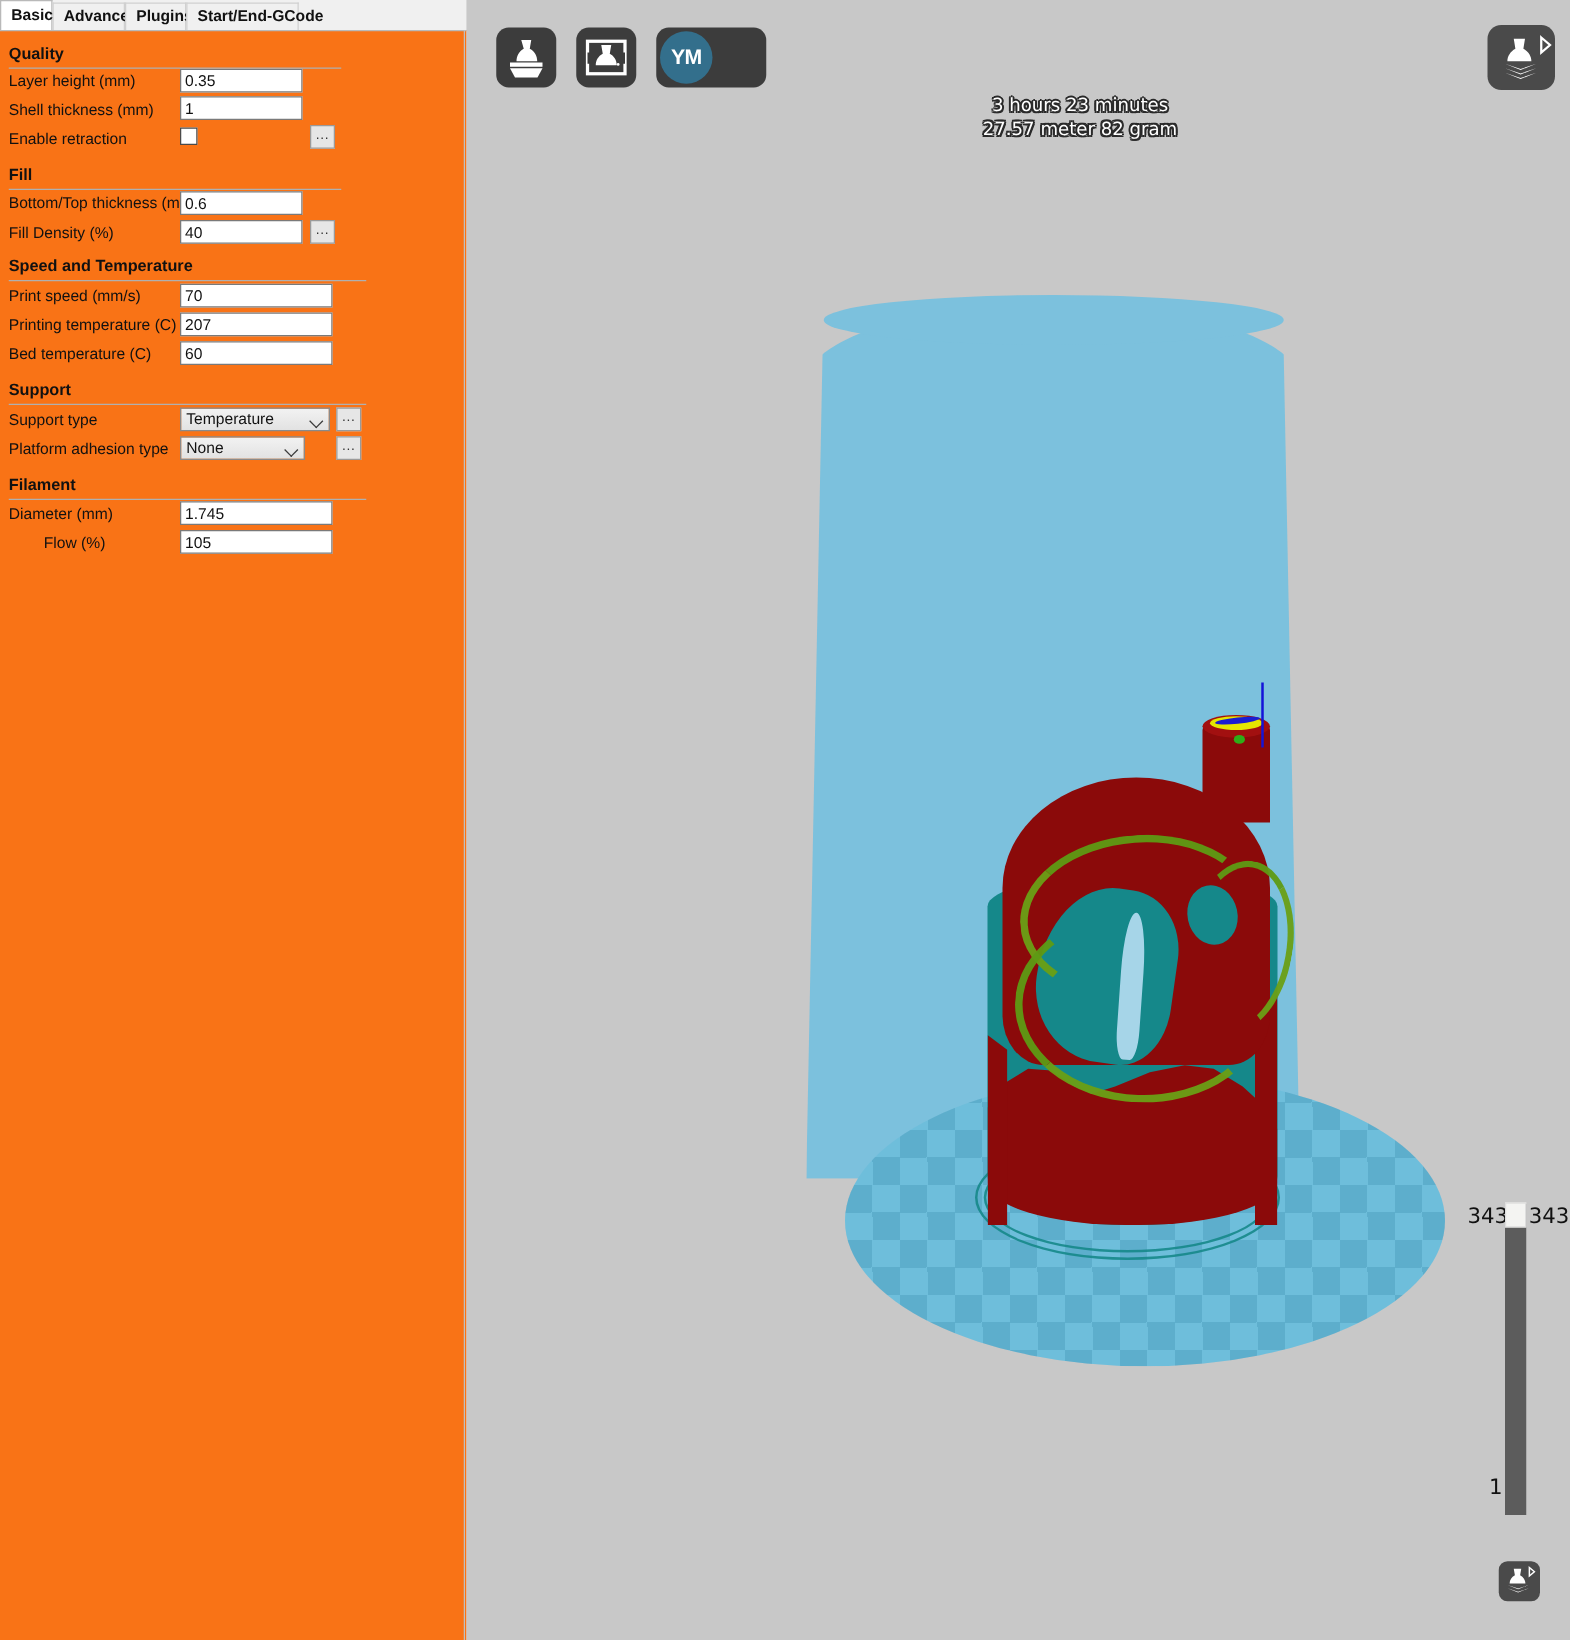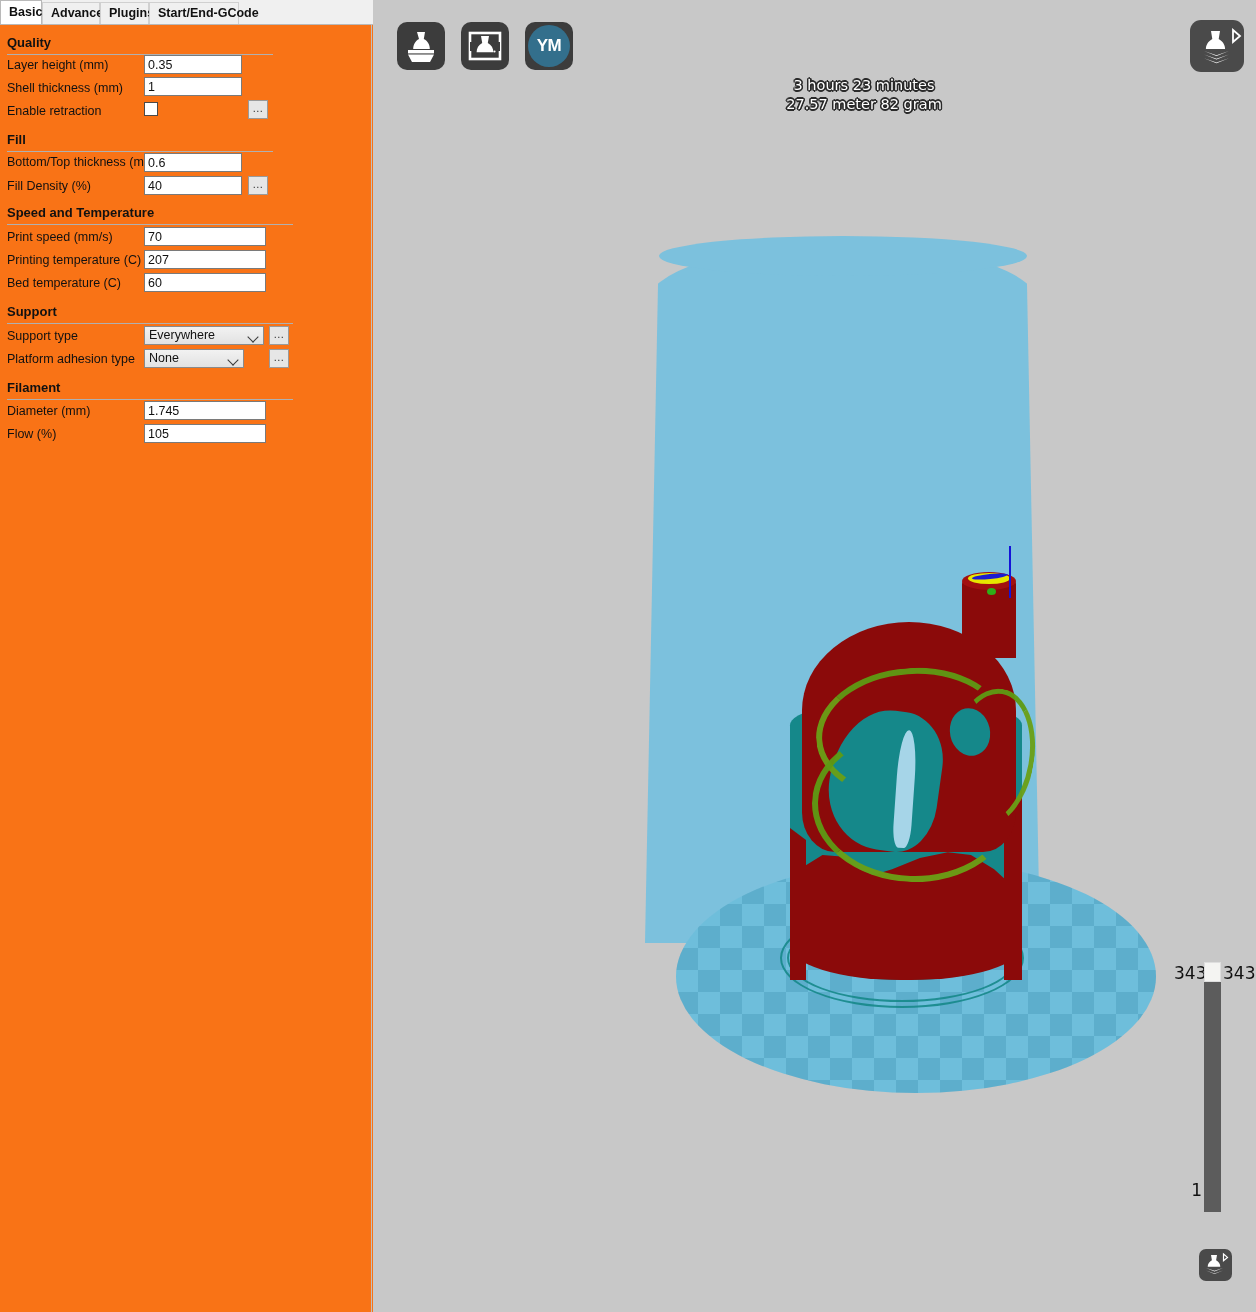--- a/index.html
+++ b/index.html
@@ -227,21 +227,21 @@
     position:absolute;left:1009px;top:546px;width:2px;height:52px;
     background:#1414d8;
   }
 
   
   .tb-icon{
     position:absolute;width:48px;height:48px;border-radius:10px;
     background:#3c3c3c;cursor:pointer;
   }
   .tb-icon svg{position:absolute;left:0;top:0;}
-  #icon-ym{background:#3c3c3c;}
+  #icon-ym{background:#3c3c3c;padding-left:40px;}
   #ym-circle{
     position:absolute;left:3px;top:3px;width:42px;height:42px;border-radius:50%;
     background:#336f8c;
   }
   #ym-text{
     position:absolute;left:0;top:0;width:48px;height:48px;
     line-height:48px;text-align:center;color:#ffffff;
     font-size:17px;font-weight:bold;font-family:"Liberation Sans",sans-serif;
     letter-spacing:-0.5px;
   }
@@ -348,39 +348,39 @@
         <input class="tbox" style="left: 144px; top: 225px; width: 122px;" value="207">
 
         <div class="field-label" style="top:251px;">Bed temperature (C)</div>
         <input class="tbox" style="left: 144px; top: 248px; width: 122px;" value="60">
 
         <div class="section-title" style="top:279px;">Support</div>
         <div class="section-rule" style="left:7px;top:298px;width:286px;"></div>
 
         <div class="field-label" style="top:304px;">Support type</div>
         <div class="combo" style="left:144px;top:301px;width:120px;">
-          <span class="cv">Everywhere</span>
+          <span class="cv">Temperature</span>
           <span class="chev"></span>
         </div>
         <div class="dots-btn" style="left:269px;top:301px;">...</div>
 
         <div class="field-label" style="top:327px;">Platform adhesion type</div>
         <div class="combo" style="left:144px;top:324px;width:100px;">
           <span class="cv">None</span>
           <span class="chev"></span>
         </div>
         <div class="dots-btn" style="left:269px;top:324px;">...</div>
 
         <div class="section-title" style="top:355px;">Filament</div>
         <div class="section-rule" style="left:7px;top:374px;width:286px;"></div>
 
         <div class="field-label" style="top:379px;">Diameter (mm)</div>
         <input class="tbox" style="left: 144px; top: 376px; width: 122px;" value="1.745">
 
-        <div class="field-label" style="top:402px;">Flow (%)</div>
+        <div class="field-label" style="top:402px;margin-left:28px;">Flow (%)</div>
         <input class="tbox" style="left: 144px; top: 399px; width: 122px;" value="105">
 
       </div>
     </div>
     <div id="panel-edge"></div>
   </div>
 
   <div id="viewport">
 
     <div id="build-volume"></div>

